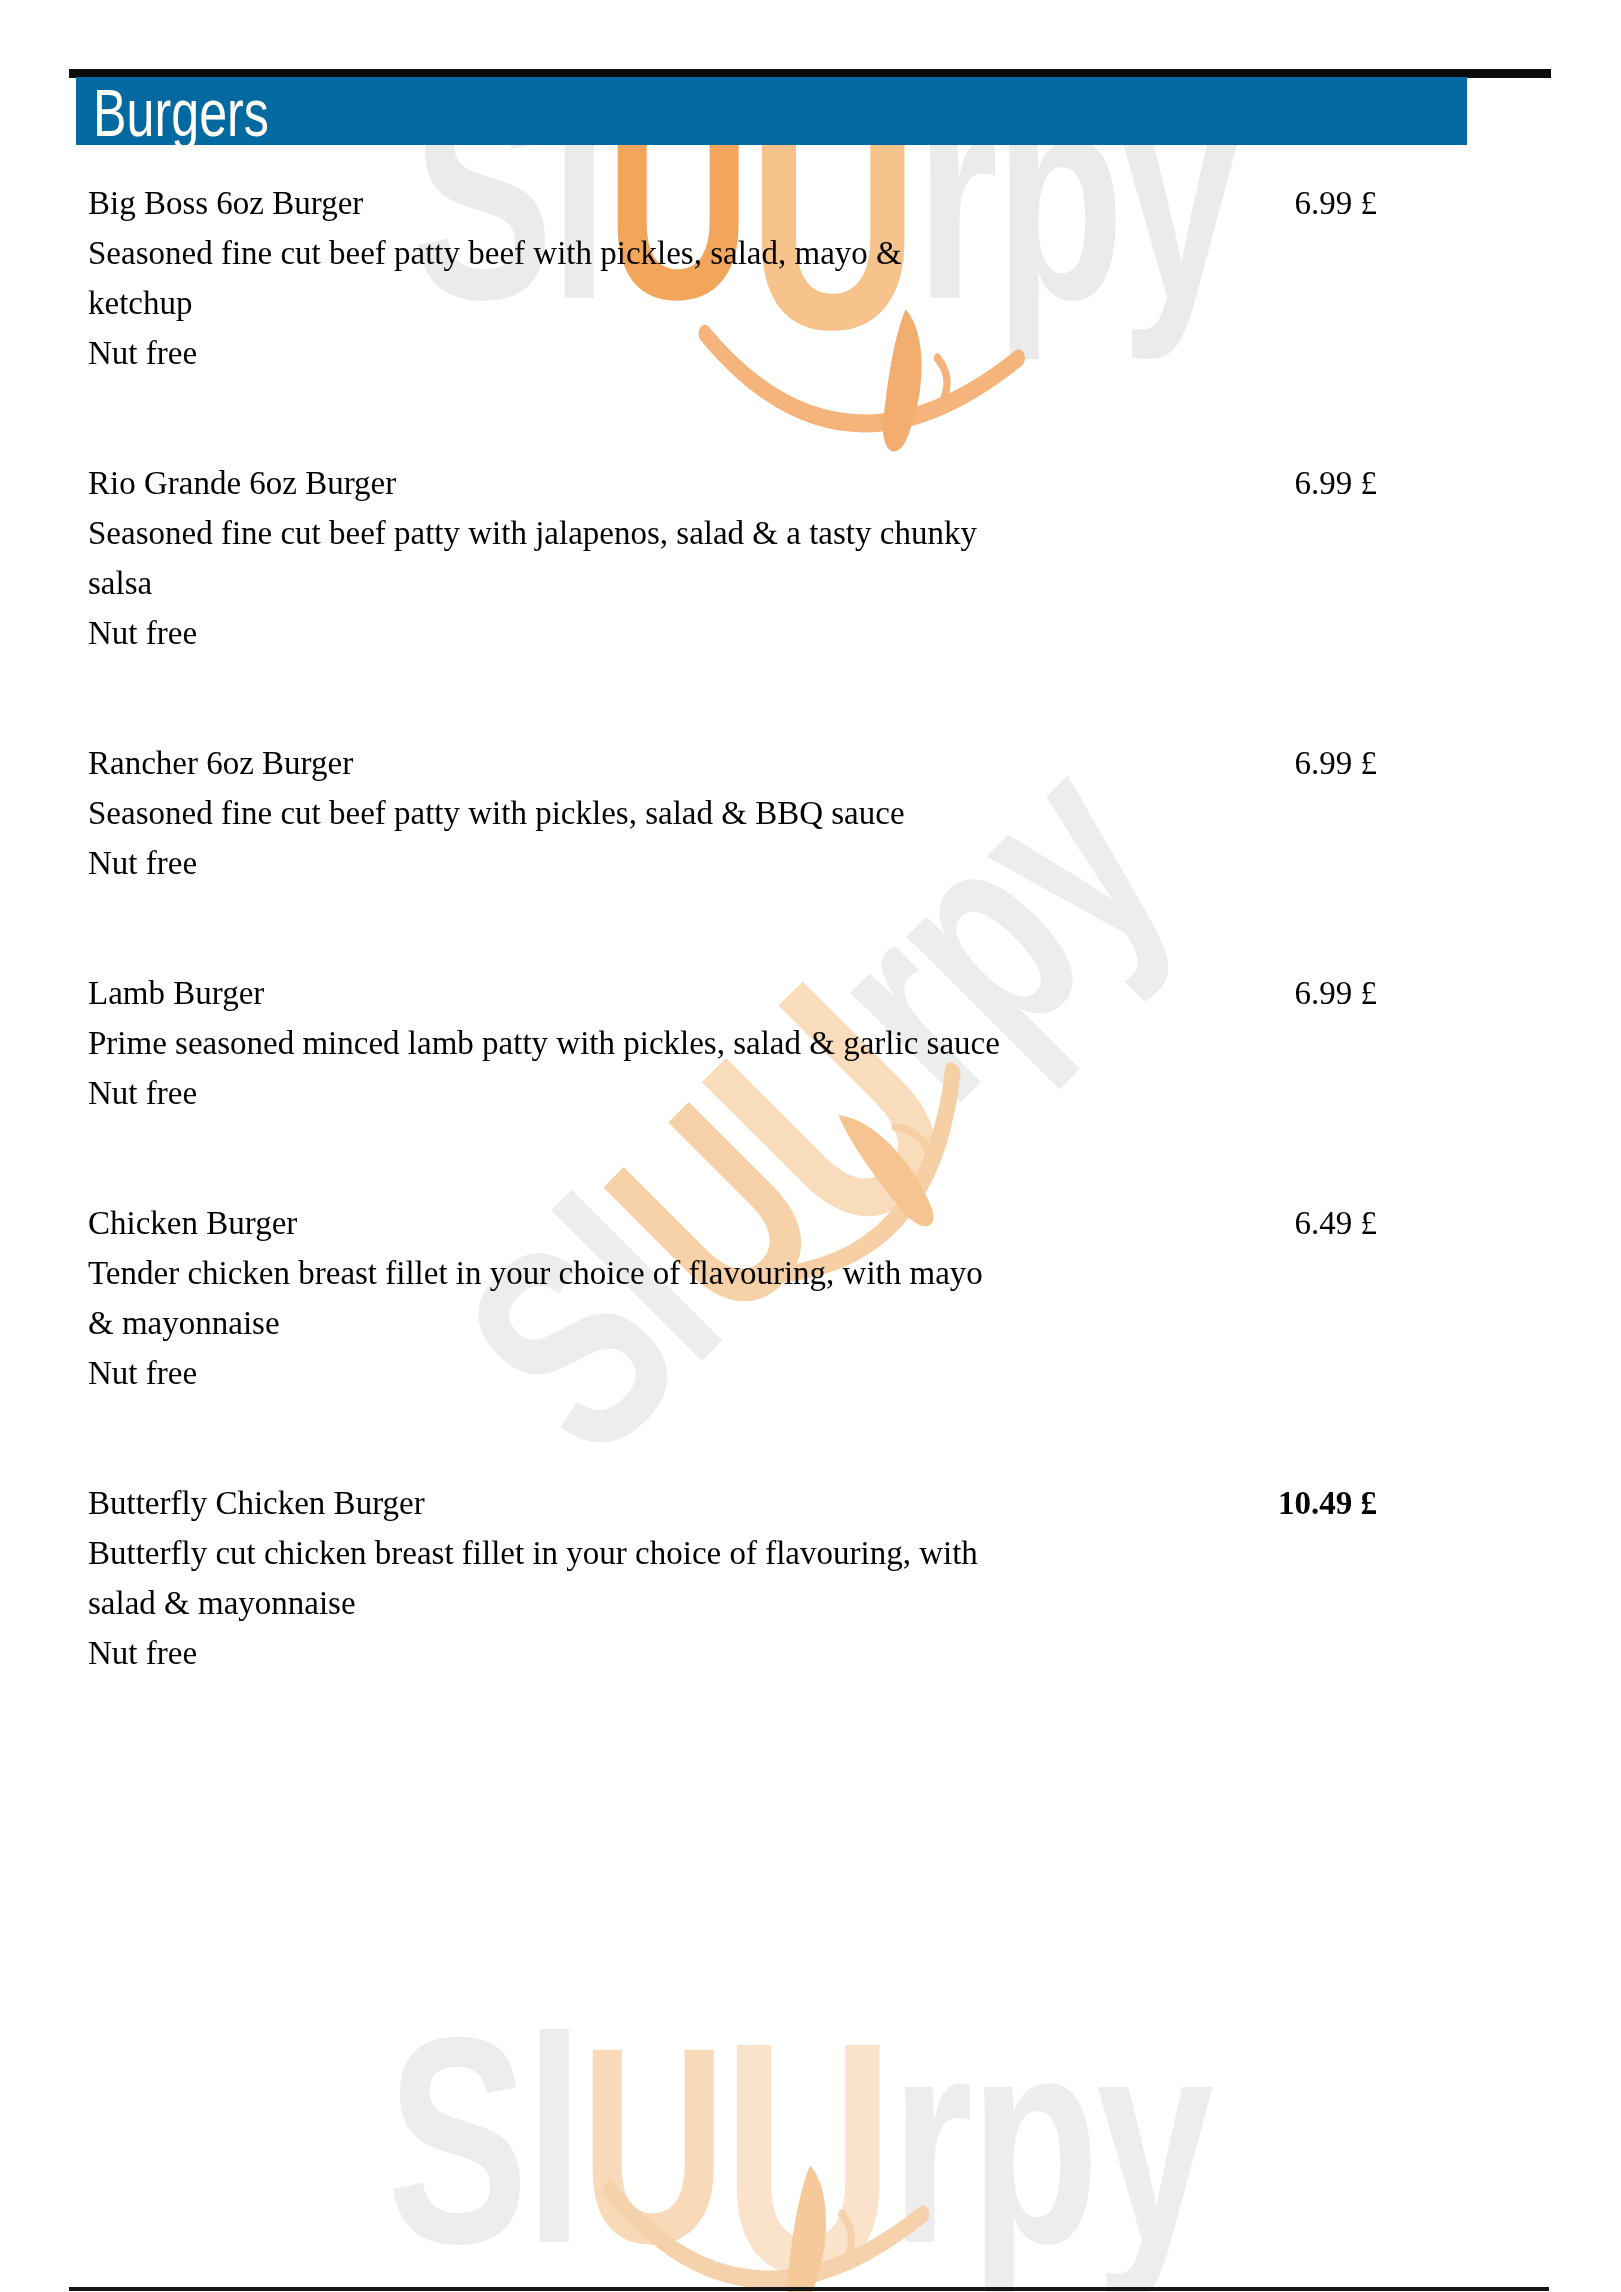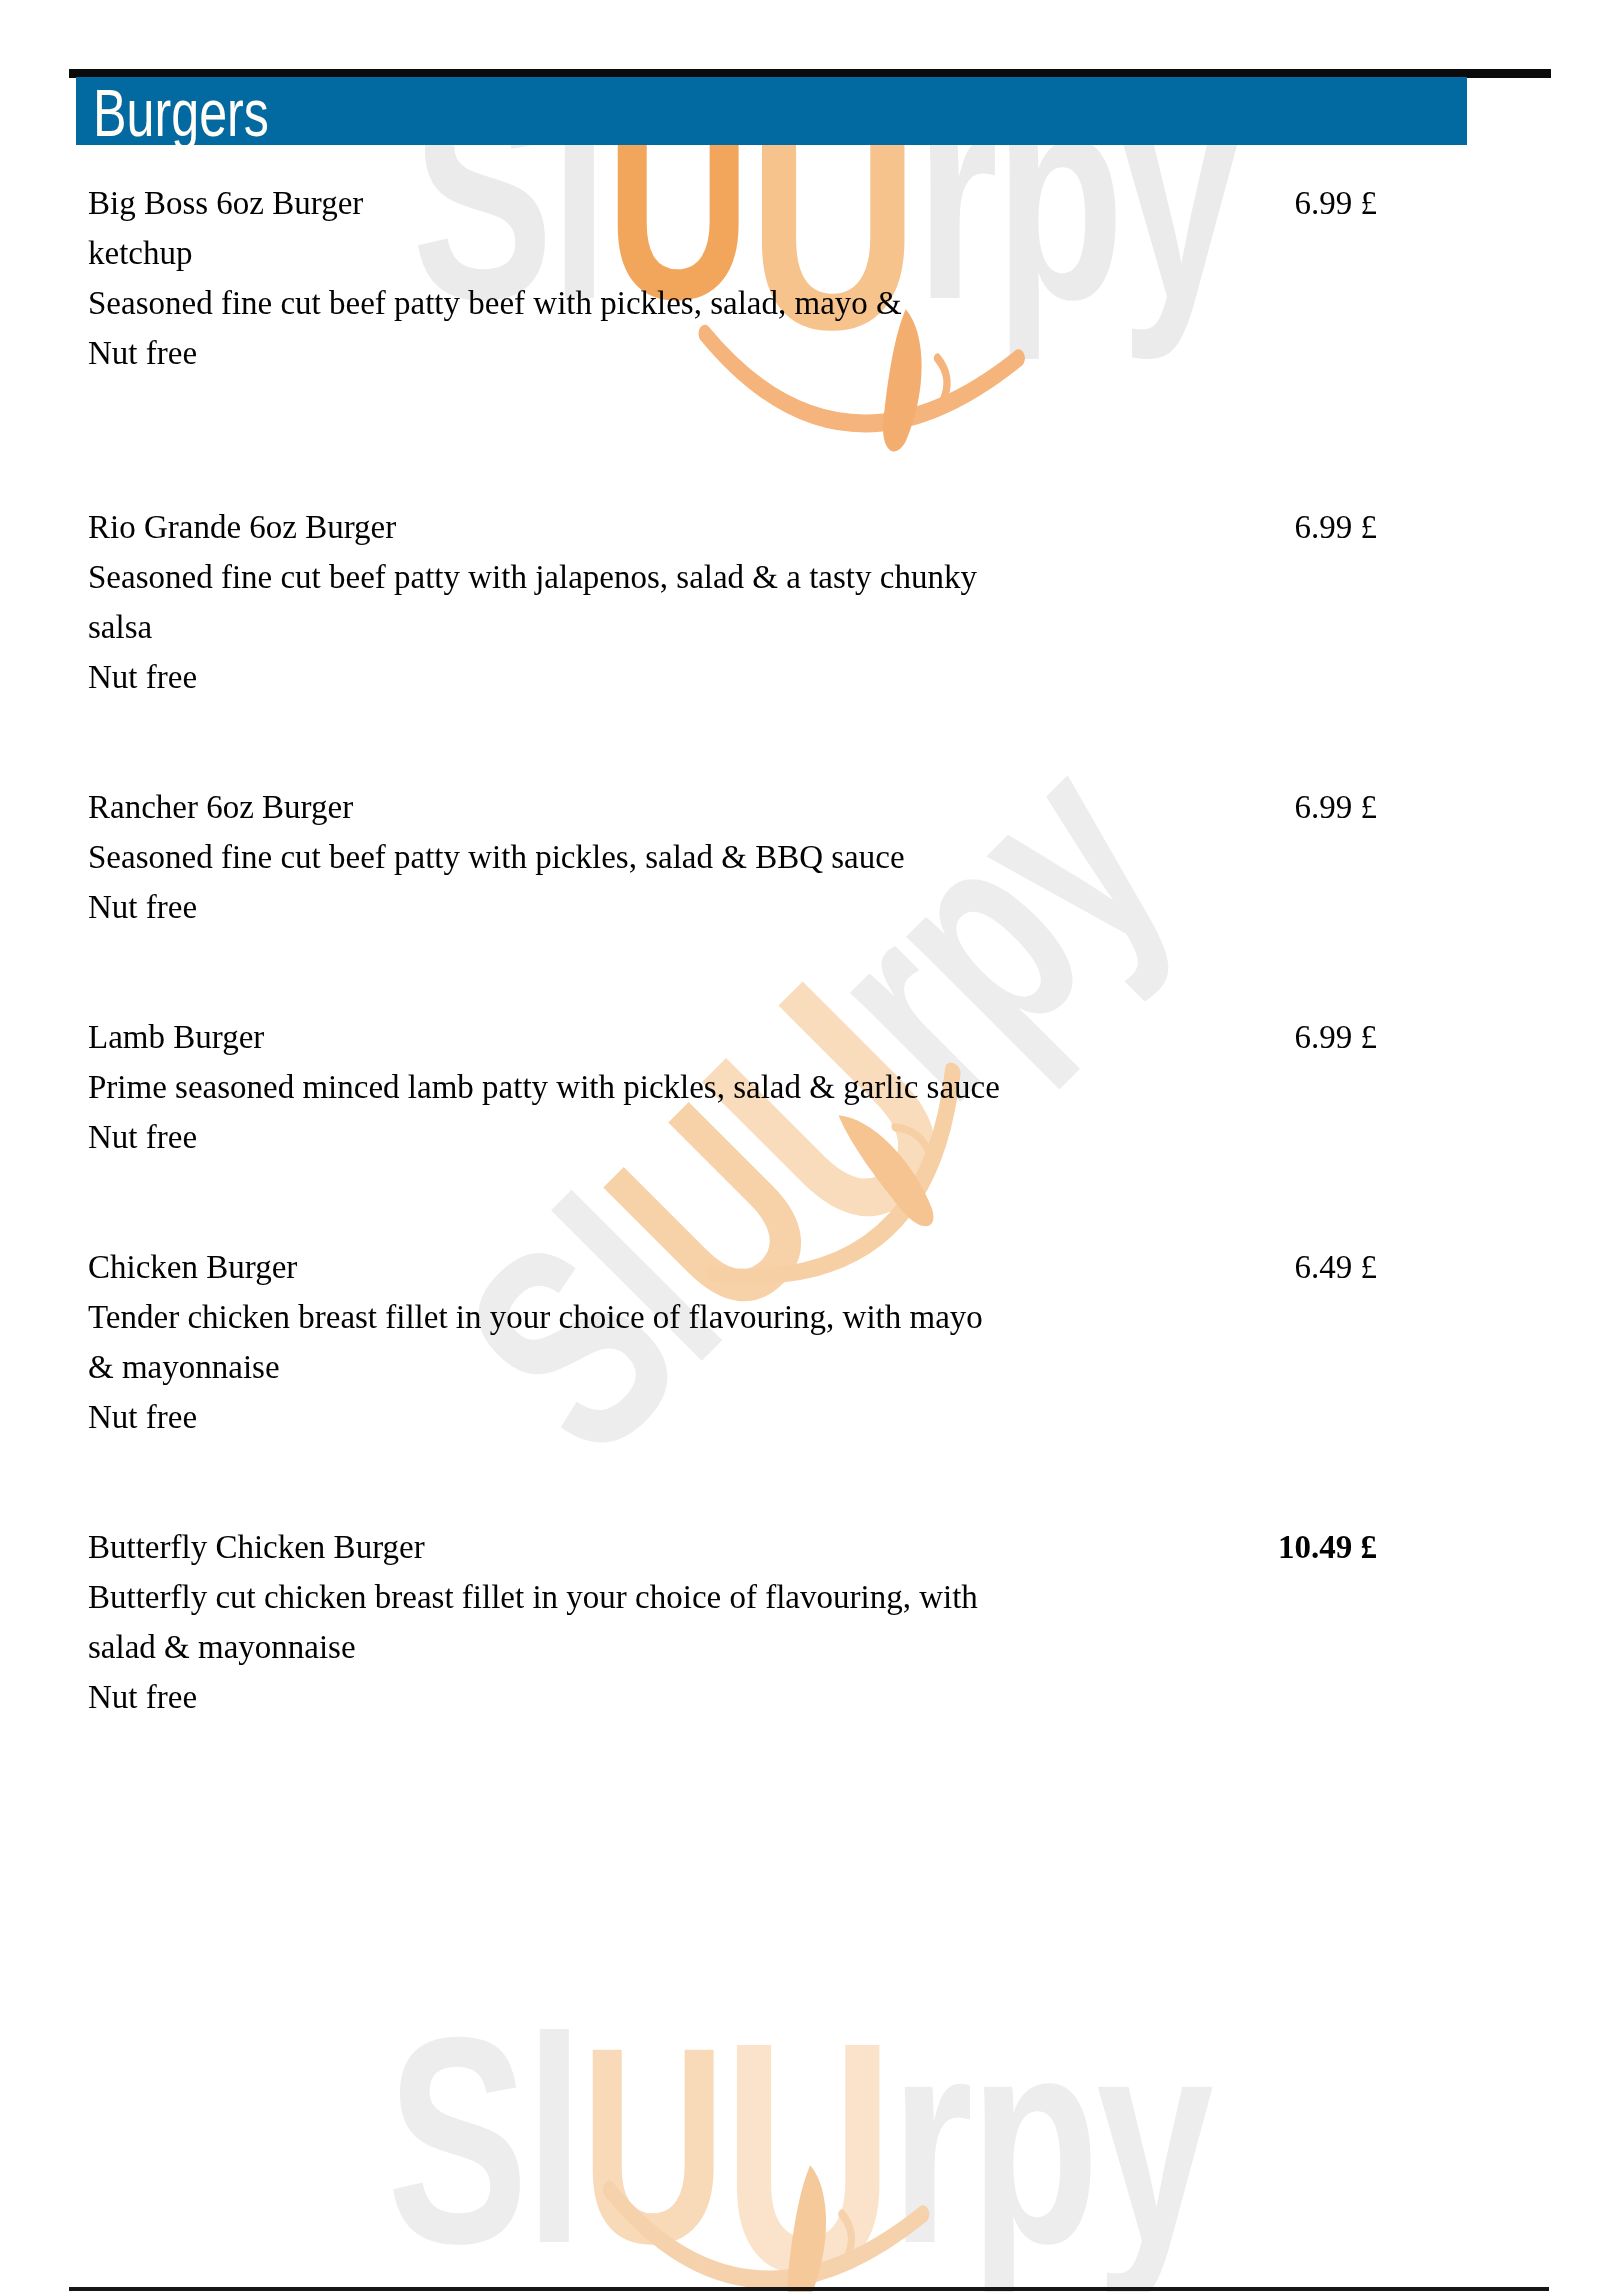--- a/index.html
+++ b/index.html
@@ -77,27 +77,27 @@
   <div class="section-header">
     <span class="section-title">Burgers</span>
   </div>
 
   <div class="menu" id="menu">
       <div class="item">
         <div class="item-head">
           <div class="item-name" style="display: inline;">Big Boss 6oz Burger</div>
           <div class="item-price" style="display: inline;">6.99 £</div>
         </div>
+        <div class="item-desc-line">Seasoned fine cut beef patty beef with pickles, salad, mayo &amp;</div>
         <div class="item-desc-line">ketchup</div>
-        <div class="item-desc-line">Seasoned fine cut beef patty beef with pickles, salad, mayo &amp;</div>
         <div class="item-note">Nut free</div>
       </div>
       <div class="item">
         <div class="item-head">
-          <div class="item-name" style="display: inline; margin-top: 44px;">Rio Grande 6oz Burger</div>
+          <div class="item-name" style="display: inline;">Rio Grande 6oz Burger</div>
           <div class="item-price" style="display: inline;">6.99 £</div>
         </div>
         <div class="item-desc-line">Seasoned fine cut beef patty with jalapenos, salad &amp; a tasty chunky</div>
         <div class="item-desc-line">salsa</div>
         <div class="item-note">Nut free</div>
       </div>
       <div class="item">
         <div class="item-head">
           <div class="item-name" style="display: inline;">Rancher 6oz Burger</div>
           <div class="item-price" style="display: inline;">6.99 £</div>

